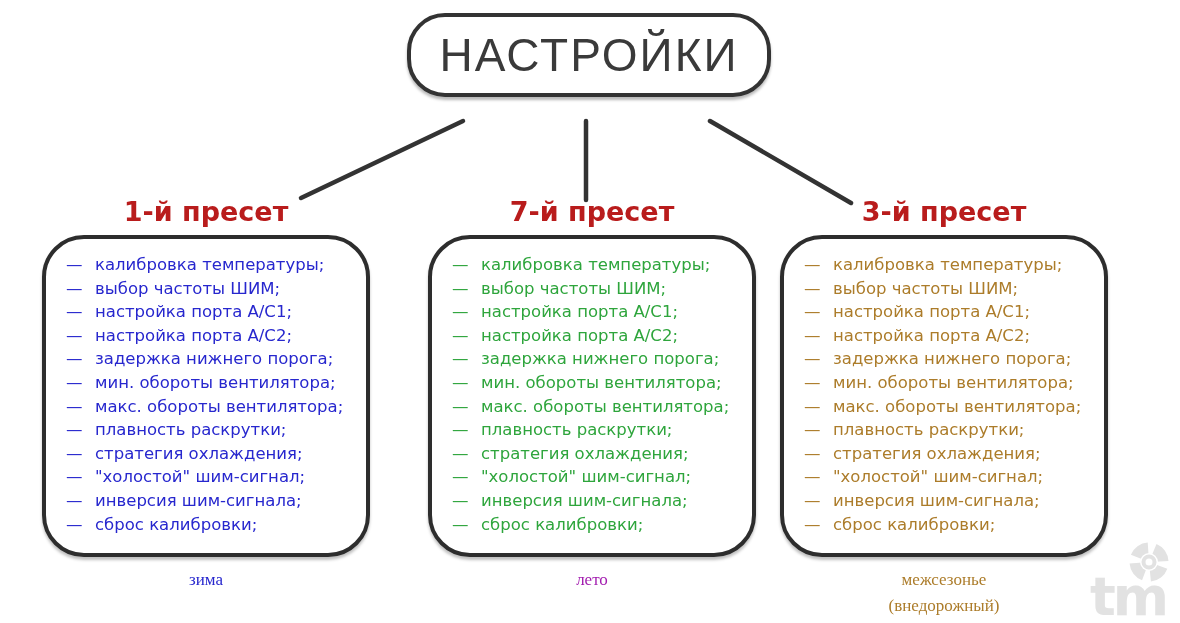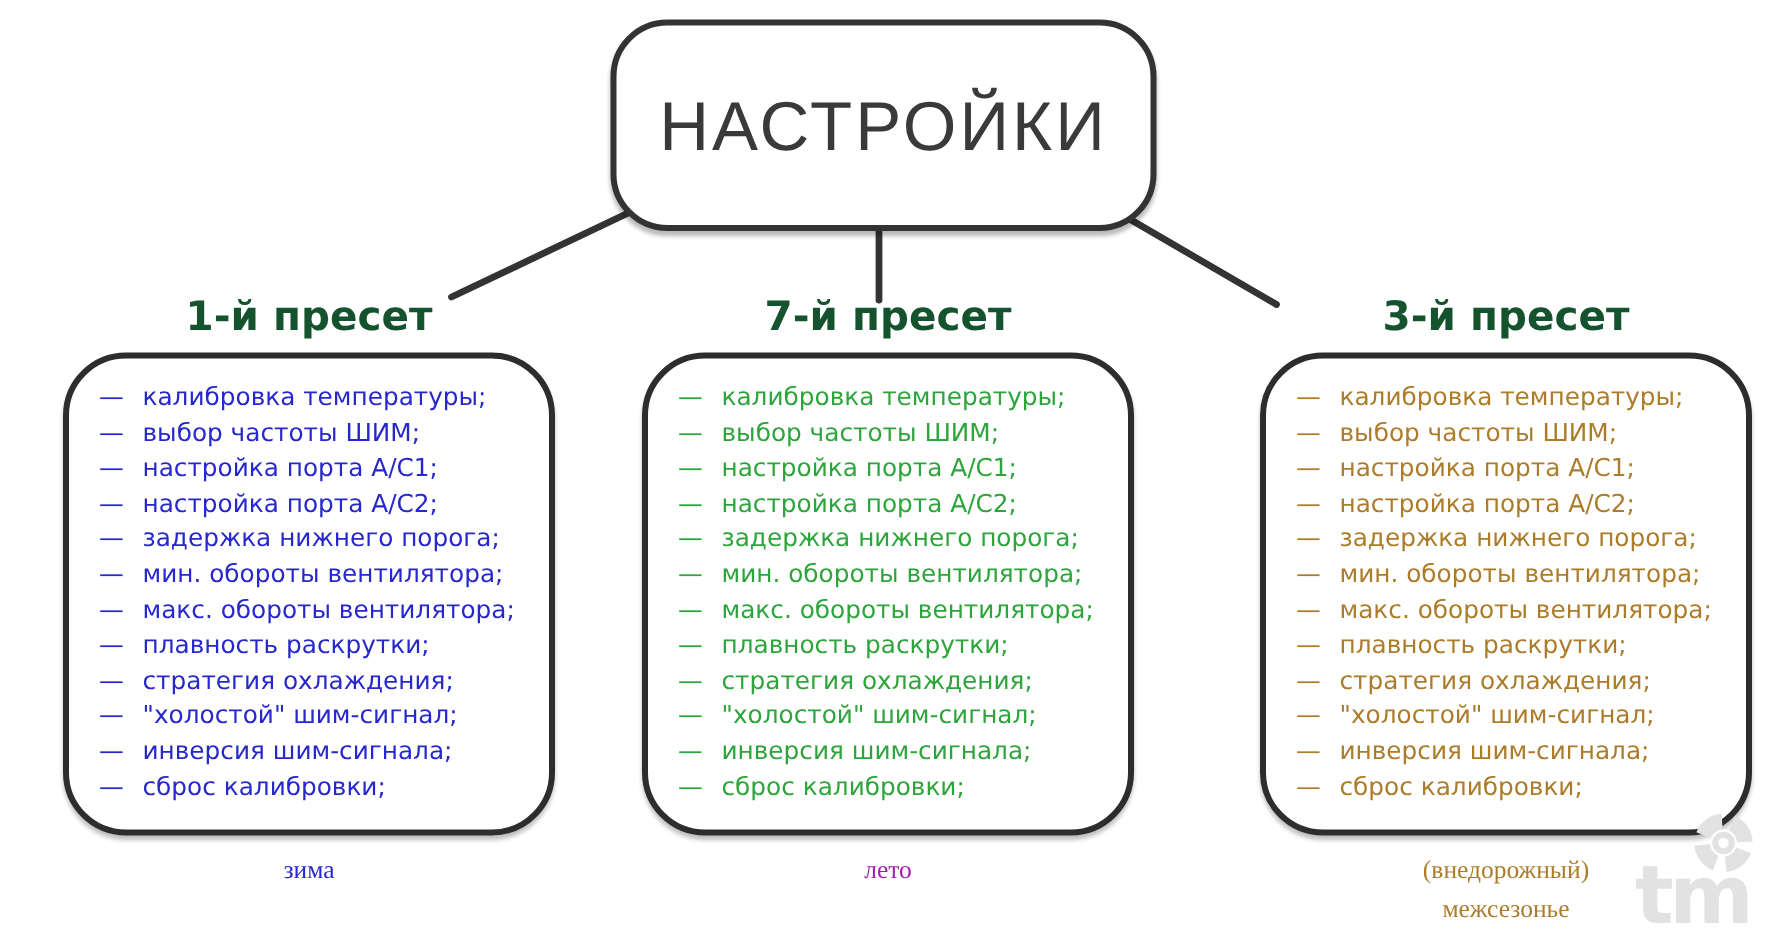--- a/index.html
+++ b/index.html
@@ -13,21 +13,21 @@
   }
   .connectors {
     position: absolute;
     left: 0; top: 0;
     width: 1180px; height: 623px;
     pointer-events: none;
   }
   .root-box {
     position: absolute;
     left: 407px; top: 13px;
-    width: 364px; height: 141px;
+    width: 364px; height: 84px;
     box-sizing: border-box;
     border: 4px solid #333333;
     border-radius: 38px;
     background: #ffffff;
     box-shadow: 0 3px 3px rgba(0,0,0,0.28);
     display: flex;
     align-items: center;
     justify-content: center;
   }
   .root-title {
@@ -39,25 +39,25 @@
     white-space: nowrap;
   }
   .preset-col {
     position: absolute;
     top: 196px;
     width: 328px;
     text-align: center;
   }
   .preset-col.c0 { left: 42px; }
   .preset-col.c1 { left: 428px; }
-  .preset-col.c2 { left: 840px; }
+  .preset-col.c2 { left: 780px; }
   .preset-heading {
     font-size: 27px;
     font-weight: bold;
-    color: #14532d;
+    color: #b91c1c;
     line-height: 32px;
     margin-bottom: 7px;
     white-space: nowrap;
   }
   .preset-box {
     box-sizing: border-box;
     width: 328px;
     height: 322px;
     border: 4px solid #2d2d2d;
     border-radius: 42px;
@@ -274,22 +274,22 @@
             <span class="item-dash">—</span>
             <span>инверсия шим-сигнала;</span>
           </li>
           <li class="item-row">
             <span class="item-dash">—</span>
             <span>сброс калибровки;</span>
           </li>
         </ul>
     </div>
     <div class="preset-label" style="color: rgb(172, 124, 42);">
+      <div>межсезонье</div>
       <div>(внедорожный)</div>
-      <div>межсезонье</div>
     </div>
   </section>
 
   <svg class="watermark" viewBox="0 0 86 82">
     <g>
       <circle cx="59" cy="23" r="13" fill="none" stroke="#e2e2e2" stroke-width="13" stroke-dasharray="14.5 6" transform="rotate(20 59 23)"></circle>
       <circle cx="59" cy="23" r="9" fill="#ffffff"></circle>
       <circle cx="59" cy="23" r="5.5" fill="none" stroke="#e2e2e2" stroke-width="4"></circle>
     </g>
     <text x="0" y="76" font-family="DejaVu Sans, sans-serif" font-size="54" font-weight="bold" fill="#e2e2e2" letter-spacing="-3">tm</text>

